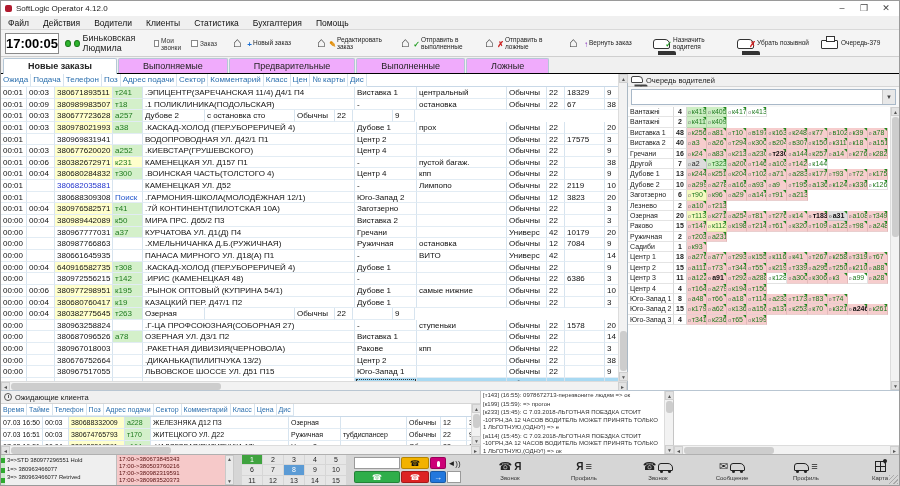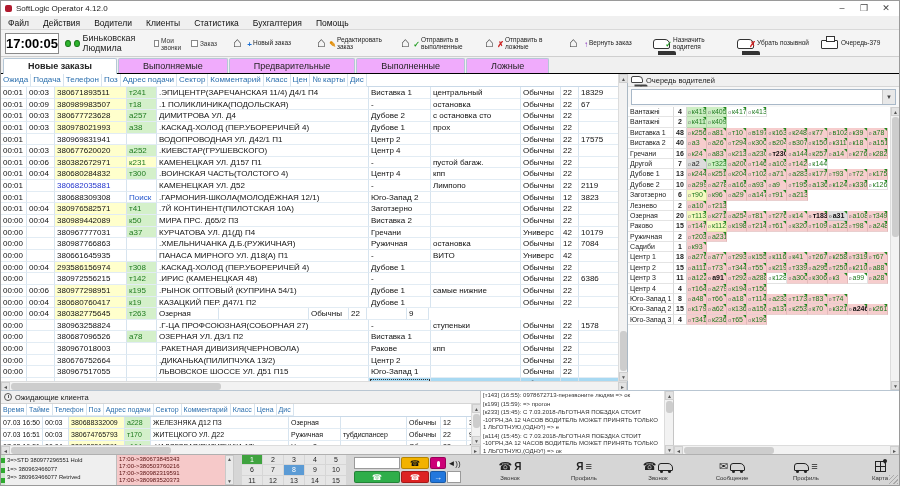--- a/index.html
+++ b/index.html
@@ -50,21 +50,21 @@
   
   .main { display:flex; flex:1; min-height:0; }
   .orders-wrap { width:627px; display:flex; flex-direction:column; background:#fff; border-right:1px solid #aab8c4; }
 
   
   .thead, .trow { display:flex; }
   .thead { height:13px; border-bottom:1px solid #c9d9e8; flex:none; }
   .thead .cell { color:#2b6fae; font-size:8px; }
   .cell { border-right:1px solid #d7e4ef; border-bottom:1px solid #e2ecf4; font-size:8px; color:#111; padding:0 2px; overflow:hidden; white-space:nowrap; line-height:11px; height:11.65px; flex:none; }
   .thead .cell { height:13px; line-height:12px; }
-  .co{width:26px} .cp{width:28px} .ct{width:72px} .cz{width:30px} .ca{width:212px} .cs{width:62px} .cc{width:90px} .ck{width:40px} .cn{width:18px} .cr{width:40px} .cd{width:22px}
+  .co{width:26px} .cp{width:28px} .ct{width:58px} .cz{width:30px} .ca{width:212px} .cs{width:62px} .cc{width:90px} .ck{width:40px} .cn{width:18px} .cr{width:40px} .cd{width:22px}
   .tbody { flex:1; overflow:hidden; }
   .trow .ct.c-y { background:#ffffcc; }
   .trow .ct.c-r { color:#cc1111; }
   .trow .ct.c-b { color:#2233cc; }
   .trow .cz.c-g { background:#d4f0ca; color:#1f7a1f; }
   .trow .cz.c-k { background:#ffffcc; color:#1f7a1f; }
   .trow .cz.c-s { color:#2255cc; }
   .trow.sel .cs, .trow.sel .cc, .trow.sel .ck, .trow.sel .cn, .trow.sel .cr, .trow.sel .cd { background:#a8d9f2; }
   .trow.sel .cs { outline:1px dotted #333; outline-offset:-2px; }
 
@@ -302,21 +302,20 @@
                 <span class="cell cn">22</span>
                 <span class="cell cr">67</span>
                 <span class="cell cd">38</span>
               </div>
 
               <div class="trow">
                 <span class="cell co">00:01</span>
                 <span class="cell cp">00:03</span>
                 <span class="cell ct c-y">380677723628</span>
                 <span class="cell cz c-g">а257</span>
-                <span class="cell ca">ДИМИТРОВА УЛ. Д4</span>
                 <span class="cell cs">Дубове 2</span>
                 <span class="cell cc">с остановка сто</span>
                 <span class="cell ck">Обычны</span>
                 <span class="cell cn">22</span>
                 <span class="cell cr"></span>
                 <span class="cell cd">9</span>
               </div>
 
               <div class="trow">
                 <span class="cell co">00:01</span>
@@ -482,21 +481,21 @@
                 <span class="cell cc">ВИТО</span>
                 <span class="cell ck">Универс</span>
                 <span class="cell cn">42</span>
                 <span class="cell cr"></span>
                 <span class="cell cd">14</span>
               </div>
 
               <div class="trow">
                 <span class="cell co">00:00</span>
                 <span class="cell cp">00:04</span>
-                <span class="cell ct c-y">293586156974</span>
+                <span class="cell ct c-y">640916582735</span>
                 <span class="cell cz c-g">т308</span>
                 <span class="cell ca">.КАСКАД-ХОЛОД (ПЕР.УБОРЕРИЧЕЙ 4)</span>
                 <span class="cell cs">Дубове 1</span>
                 <span class="cell cc"></span>
                 <span class="cell ck">Обычны</span>
                 <span class="cell cn">22</span>
                 <span class="cell cr"></span>
                 <span class="cell cd">9</span>
               </div>
 

